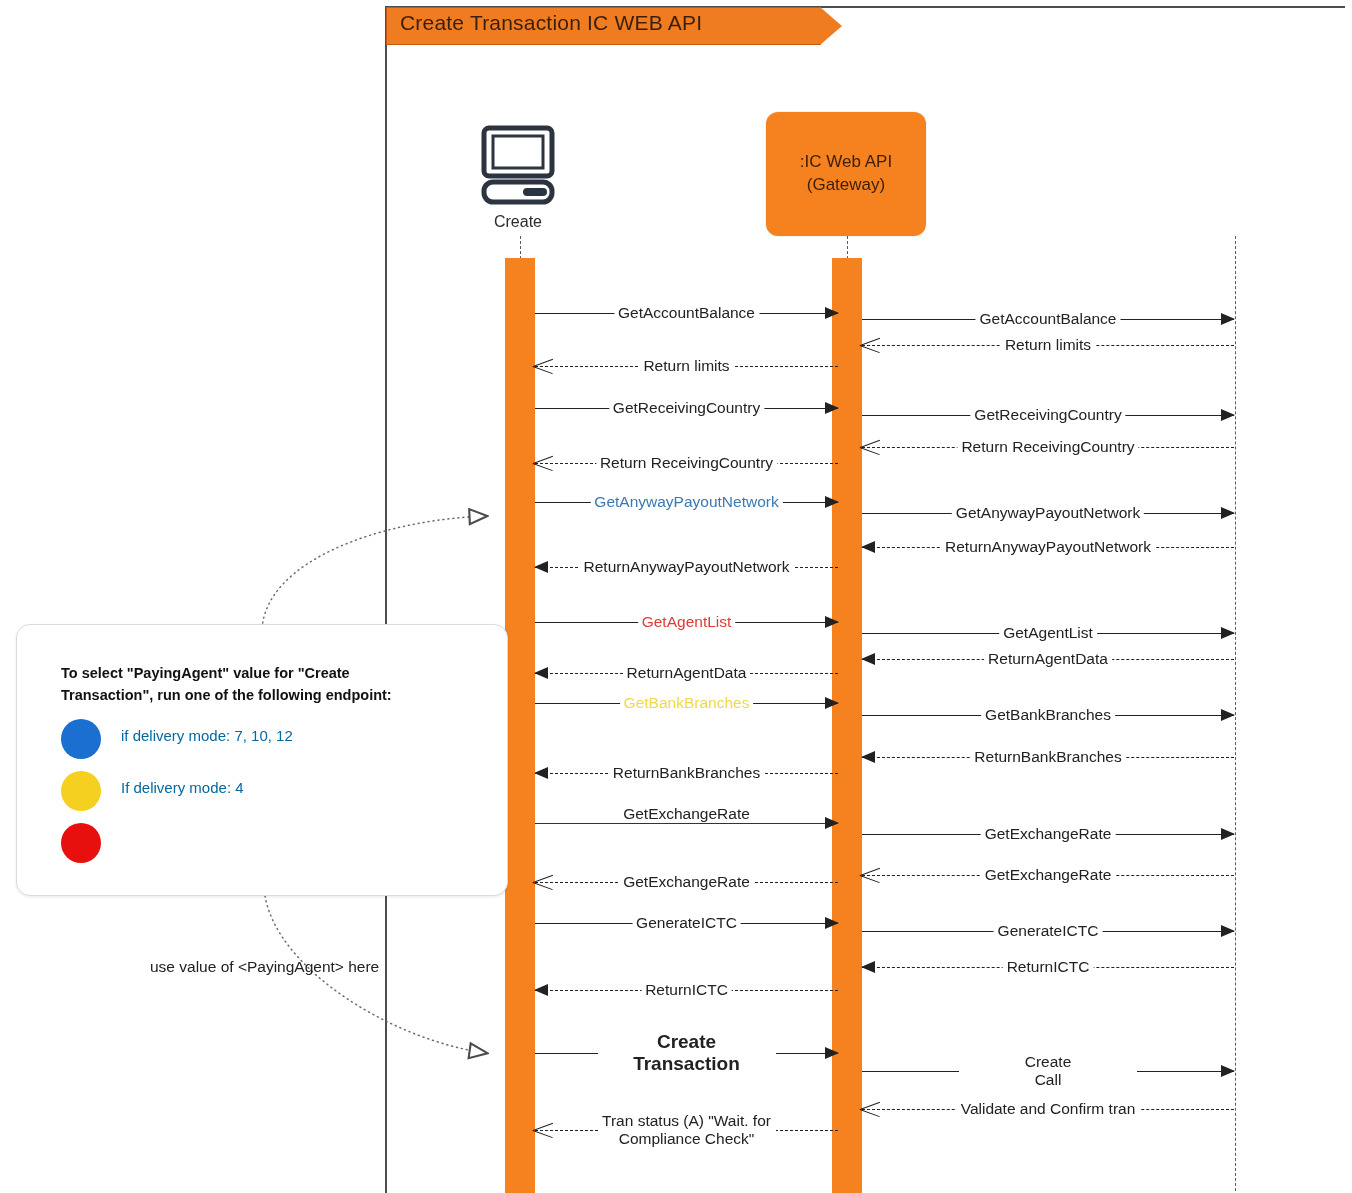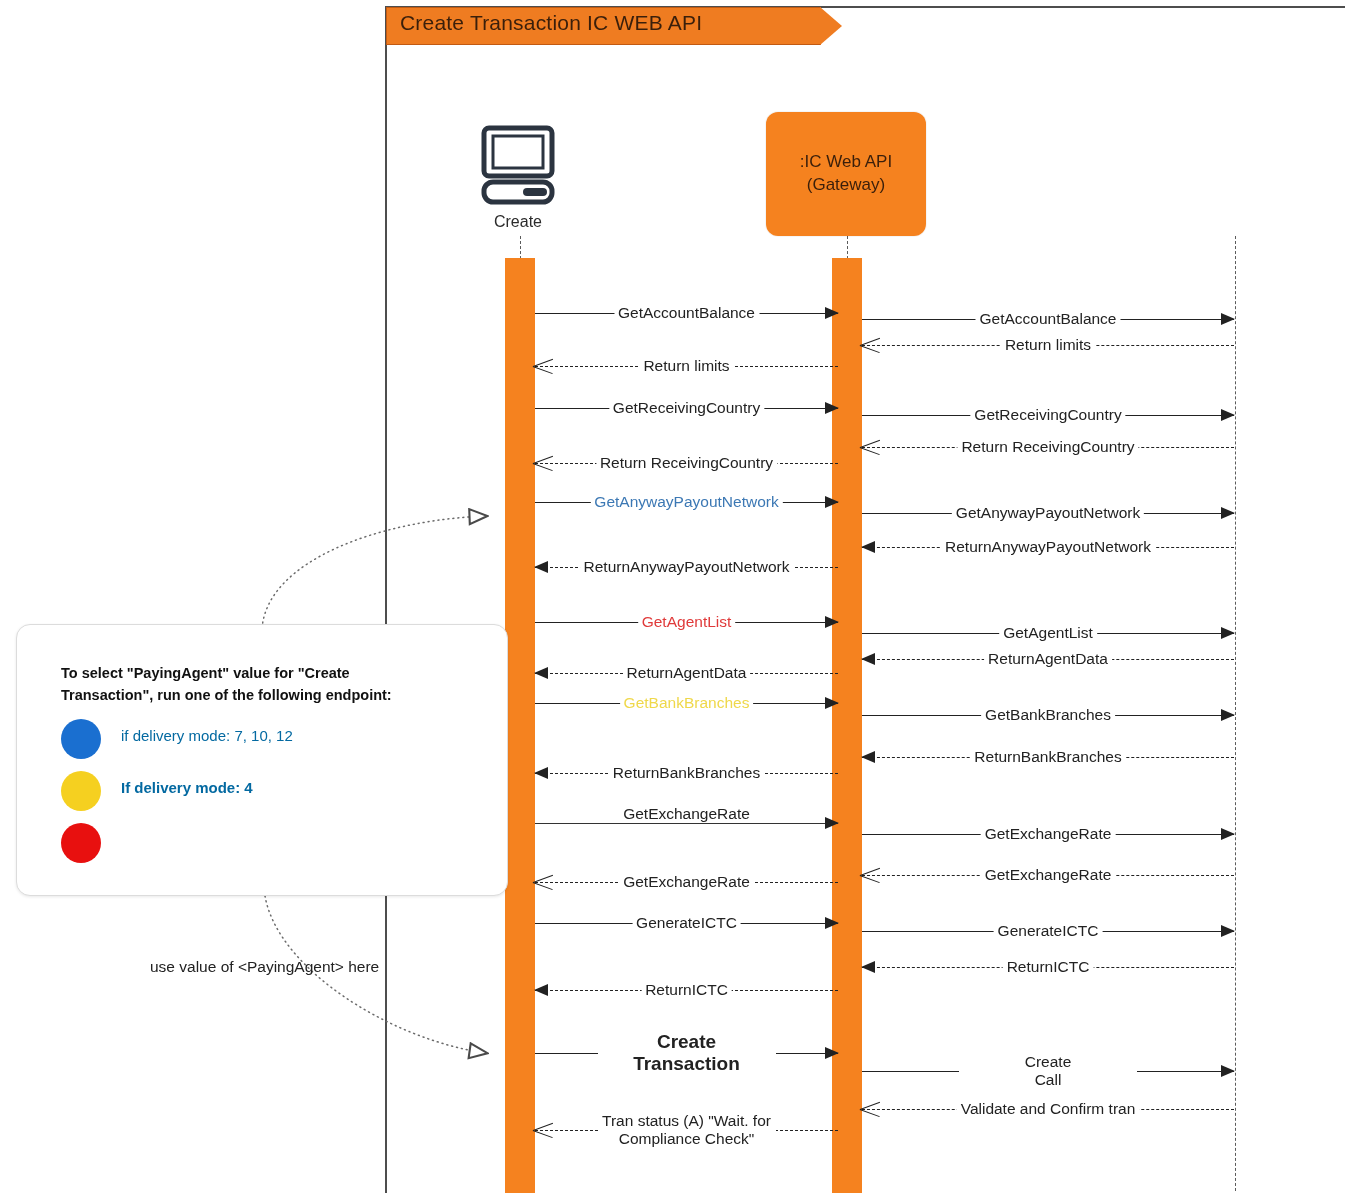--- a/index.html
+++ b/index.html
@@ -293,21 +293,21 @@
   </svg>
 
   <div class="note-free" style="left:150px;top:958px;text-align:center;">use value of &lt;PayingAgent&gt; here</div>
 
   <div id="legend">
     <div class="lg-title">To select "PayingAgent" value for "Create Transaction", run one of the following endpoint:</div>
     <div class="lg-row" style="top:100px;">
       <span class="lg-dot" style="background: rgb(26, 111, 208);"></span>
       <span class="lg-text">if delivery mode: 7, 10, 12</span>
     </div>
-    <div class="lg-row" style="top:152px;font-weight:bold;">
+    <div class="lg-row" style="top:152px;">
       <span class="lg-dot" style="background: rgb(245, 208, 32);"></span>
       <span class="lg-text">If delivery mode: 4</span>
     </div>
     <div class="lg-row" style="top:204px;">
       <span class="lg-dot" style="background: rgb(232, 16, 15);"></span>
     </div>
   </div>
 
 </div>
 

